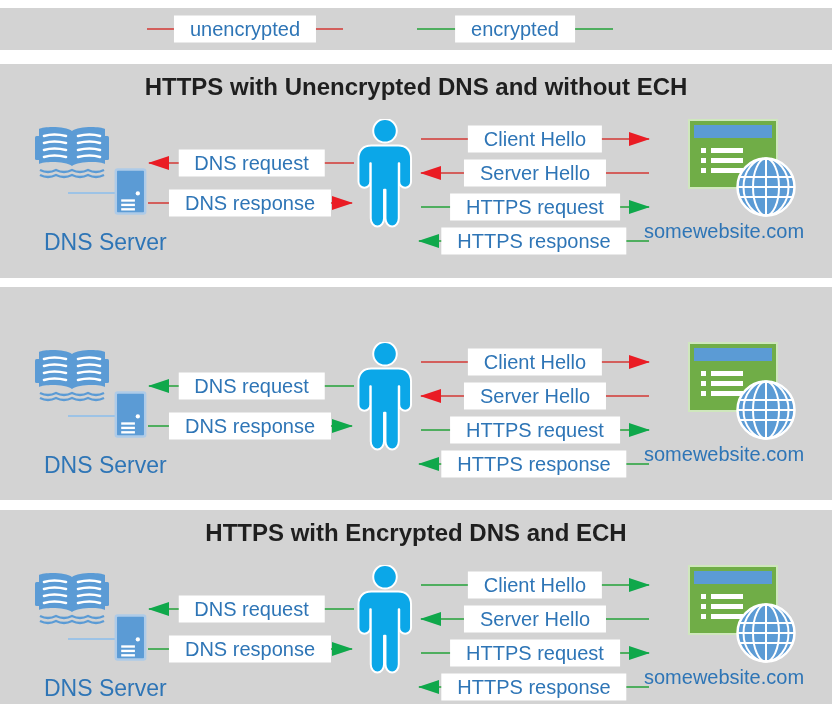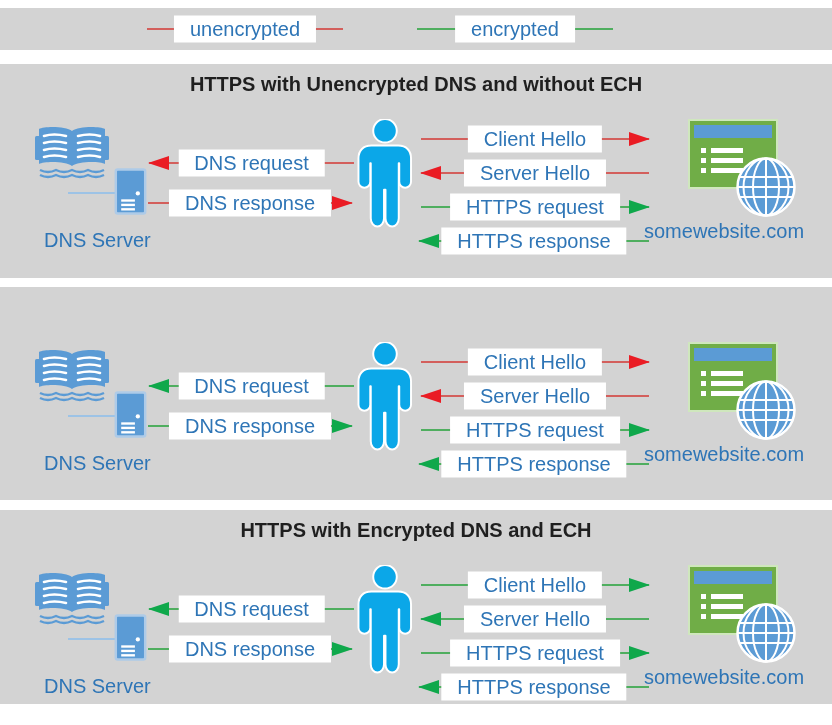--- a/index.html
+++ b/index.html
@@ -5,21 +5,21 @@
   html,body{margin:0;padding:0;background:#fff;}
   body{width:832px;height:725px;font-family:"Liberation Sans",sans-serif;}
   .canvas{position:relative;width:832px;height:725px;background:#fff;overflow:hidden;}
   .band{position:absolute;left:0;width:832px;background:var(--panel-bg,#d3d3d3);}
   #legend{top:8px;height:42px;}
   #p0{top:64px;height:214px;}
   #p1{top:287px;height:213px;}
   #p2{top:510px;height:194px;}
 
   .ptitle{position:absolute;left:0;right:0;top:9px;margin:0;text-align:center;
-          font-size:20px;font-weight:700;color:var(--title-text,#1f1f1f);}
+          font-size:24px;font-weight:700;color:var(--title-text,#1f1f1f);}
 
   
   .arrow{position:absolute;height:0;}
   .arrow .shaft{position:absolute;left:1px;right:1px;top:-1px;border-top:2px solid var(--line,#888);}
   .arrow .head{position:absolute;top:-7px;width:0;height:0;
                border-top:7px solid transparent;border-bottom:7px solid transparent;}
   .arrow.dir-right .head{right:0;border-left:21px solid var(--head,#555);}
   .arrow.dir-left  .head{left:0;border-right:21px solid var(--head,#555);}
   .albl{position:absolute;left:50%;top:0;transform:translate(-50%,-50%);
         background:var(--label-bg,#fff);color:var(--label-text,#2e75b6);
@@ -35,21 +35,21 @@
   
   .litem{position:absolute;top:21px;height:0;}
   .litem .shaft{position:absolute;left:0;right:0;top:-1px;border-top:2px solid var(--line,#888);}
   #leg0{left:147px;width:196px;}
   #leg1{left:417px;width:196px;}
 
   
   .book{position:absolute;left:35px;top:60px;width:74px;height:56px;}
   .connector{position:absolute;left:68px;top:128px;width:48px;height:2px;background:var(--connector,#9dc3e6);}
   .server{position:absolute;left:114px;top:104px;width:33px;height:47px;}
-  .dns-label{position:absolute;left:44px;top:165px;font-size:20px;color:var(--label-text,#2e75b6);}
+  .dns-label{position:absolute;left:44px;top:165px;font-size:23px;color:var(--label-text,#2e75b6);}
   .person{position:absolute;left:356px;top:55px;width:58px;height:110px;}
   .browser{position:absolute;left:688px;top:55px;width:90px;height:70px;box-sizing:border-box;
            background:var(--site-green,#70ad47);border:2px solid var(--browser-border,#cfe7bd);}
   .bar{position:absolute;left:4px;right:4px;top:4px;height:13px;background:var(--icon-blue,#5b9bd5);}
   .row{position:absolute;left:11px;width:60px;height:5px;}
   .row .dot{position:absolute;left:0;top:0;width:5px;height:5px;background:#fff;}
   .row .ln{position:absolute;left:10px;top:0;width:32px;height:5px;background:#fff;}
   .r1{top:27px}.r2{top:37px}.r3{top:47px}
   .globe{position:absolute;left:735px;top:92px;width:62px;height:62px;}
   .site-label{position:absolute;left:644px;top:156px;font-size:20px;color:var(--label-text,#2e75b6);}

